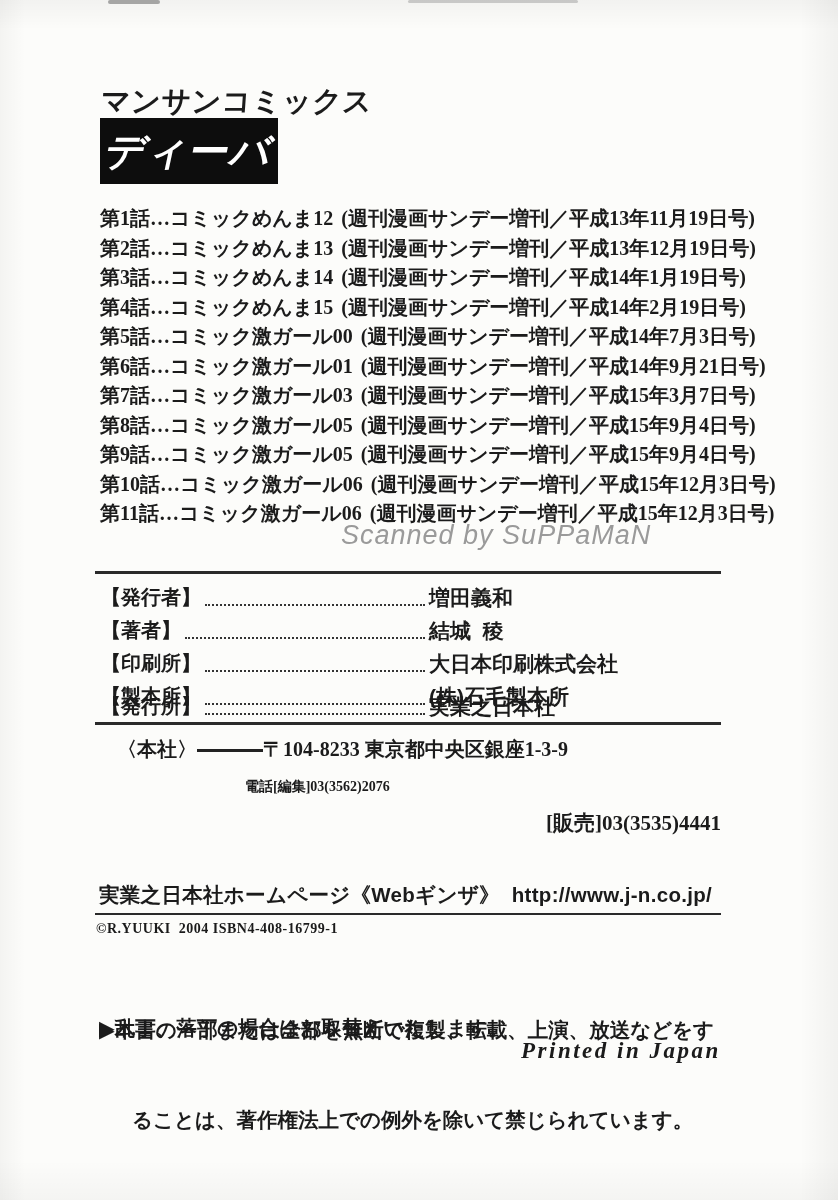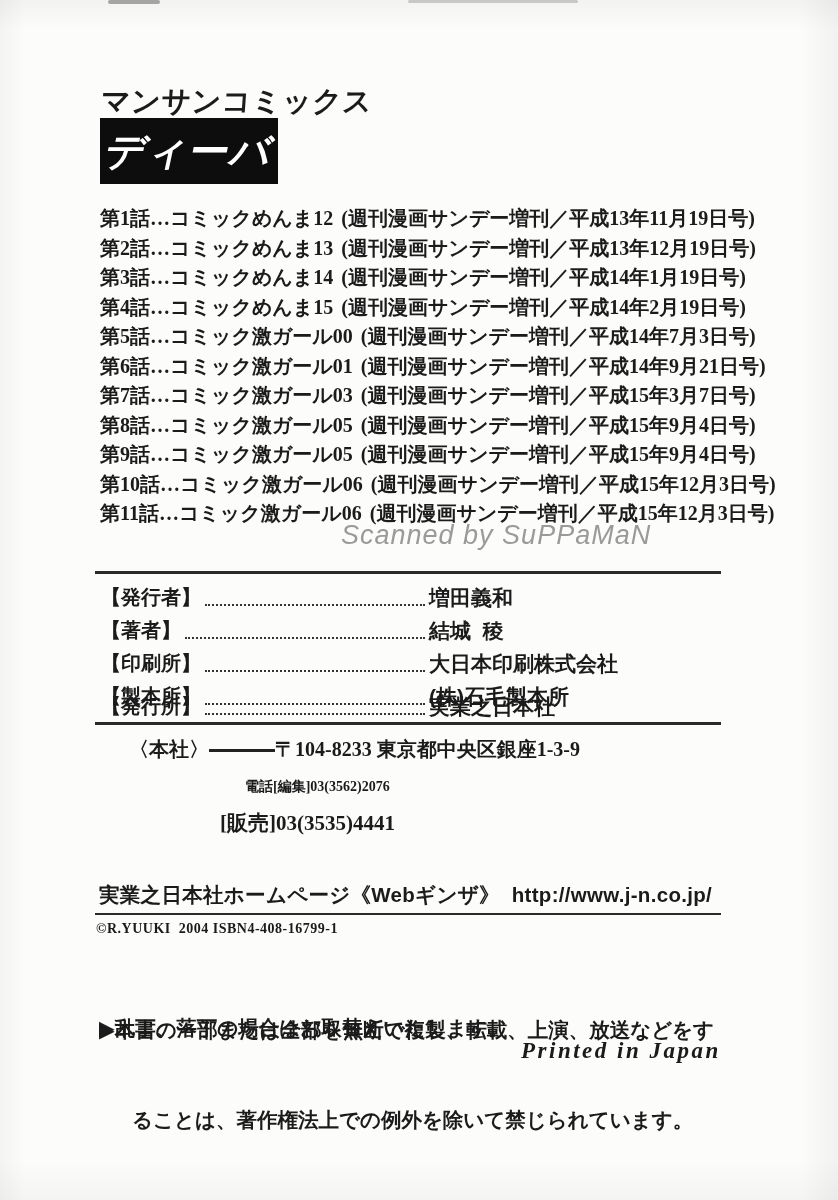--- a/index.html
+++ b/index.html
@@ -48,24 +48,24 @@
     position:absolute;left:95px;top:571px;width:626px;box-sizing:border-box;
     border-top:3px solid #2a2a2a;border-bottom:3px solid #2a2a2a;
     padding:7px 0 9px 6px;
   }
   .cr{display:flex;align-items:center;height:33px;}
   .cl{font-weight:700;font-size:20px;white-space:pre;}
   .dots{flex:1;height:10px;margin:0 4px;border-bottom:2px dotted #333;position:relative;top:2px;}
   .cv{width:292px;font-family:"Liberation Sans","DejaVu Sans",sans-serif;font-weight:700;font-size:21px;white-space:pre;}
 
   .pub{position:absolute;left:95px;top:690px;width:626px;padding-left:6px;box-sizing:border-box;}
-  .office{display:flex;align-items:center;margin-top:13px;margin-left:28px;font-weight:700;font-size:20px;white-space:pre;}
+  .office{display:flex;align-items:center;margin-top:13px;margin-left:16px;font-weight:700;font-size:20px;white-space:pre;}
   .dash{width:66px;border-top:3px solid #222;position:relative;top:1px;}
   .phone1{margin-top:15px;margin-left:144px;font-weight:700;font-size:14px;white-space:pre;}
-  .phone2{margin-top:13px;margin-left:119px;font-weight:700;font-size:21px;white-space:pre;}
+  .phone2{margin-top:13px;margin-left:119px;font-weight:700;font-size:21px;white-space:pre;text-align:right;}
 
   .homepage{
     position:absolute;left:99px;top:881px;
     font-family:Liberation Sans, sans-serif;
     font-weight:700;font-size:20.5px;letter-spacing:0.3px;white-space:pre;
   }
   .rule3{position:absolute;left:95px;top:913px;width:626px;border-top:2.5px solid #2a2a2a;}
 
   .copyright{position:absolute;left:96px;top:921px;font-weight:700;font-size:14px;letter-spacing:0.5px;white-space:pre;}
 

